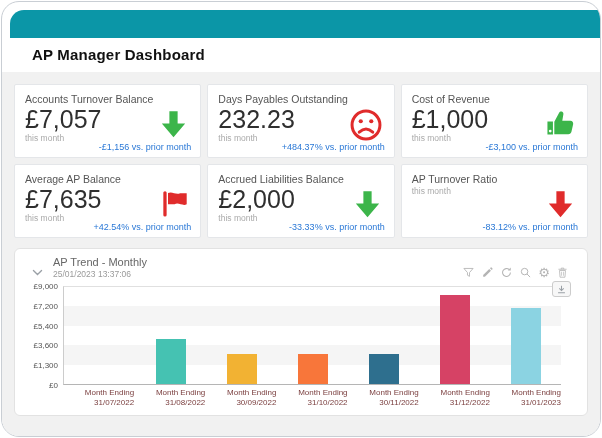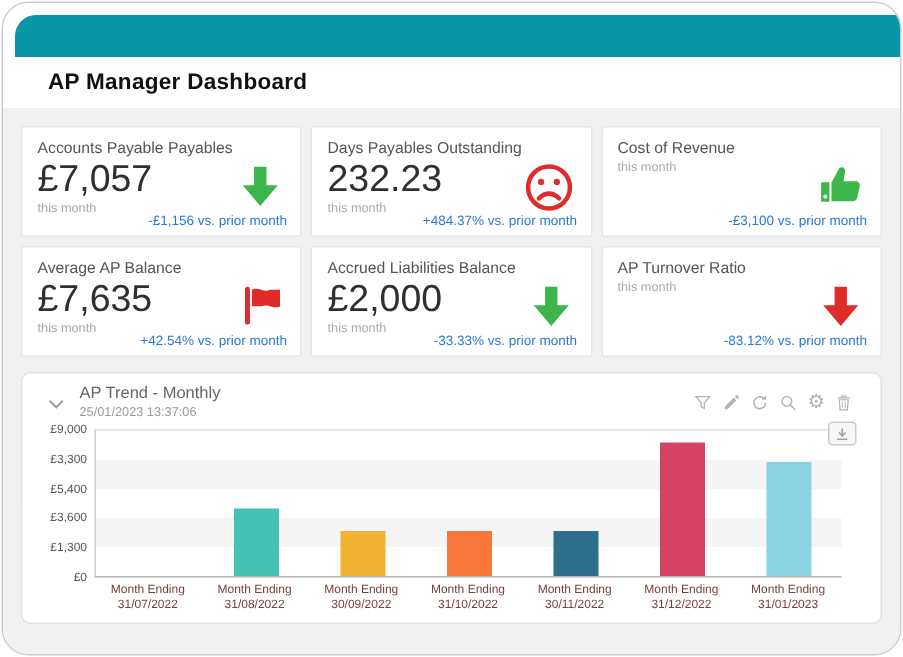--- a/index.html
+++ b/index.html
@@ -14,52 +14,52 @@
   .kpi-grid{display:grid;grid-template-columns:repeat(3,1fr);gap:6px;}
   .kpi-card{background:#fff;border:1px solid #e4e6e9;border-radius:2px;height:74px;position:relative;padding:8px 10px;box-sizing:border-box;}
   .kpi-title{font-size:10.5px;color:#555;}
   .kpi-value{font-size:25px;color:#2f2f2f;font-weight:400;margin-top:1px;line-height:1.05;}
   .kpi-period{font-size:8.5px;color:#aaa;margin-top:1px;}
   .kpi-change{position:absolute;right:9px;bottom:5px;font-size:9px;}
   .kpi-icon{position:absolute;right:10px;top:22px;line-height:0;}
 
   
   .chart-panel{background:#fff;border:1px solid #e2e2e2;border-radius:6px;margin-top:10px;height:168px;box-sizing:border-box;padding:7px 10px 0;}
-  .panel-header{display:flex;align-items:center;gap:9px;}
+  .panel-header{display:flex;align-items:flex-end;gap:9px;}
   .chevron-btn{background:none;border:none;padding:3px 0 0;margin-left:6px;cursor:pointer;line-height:0;}
   .panel-title{font-size:11px;color:#666;}
   .panel-ts{font-size:8.5px;color:#9a9a9a;margin-top:1px;}
   .toolbar{margin-left:auto;display:flex;gap:6px;align-items:center;padding:2px 8px 0 0;}
   .tool-btn{background:none;border:none;padding:0;line-height:0;cursor:pointer;}
   .gear-glyph{font-size:13px;color:#b4b4b4;line-height:13px;font-family:"DejaVu Sans",sans-serif;}
 
   .chart-area{display:flex;margin-top:7px;}
   .y-axis{width:38px;height:99px;position:relative;flex:none;}
   .y-tick{position:absolute;right:5px;transform:translateY(-50%);font-size:8px;color:#555;white-space:nowrap;}
   .plot-wrap{flex:1;position:relative;margin-right:16px;}
   .plot{height:99px;display:flex;border-left:1px solid #ccc;border-bottom:1px solid #b5b5b5;border-top:1px solid #e0e0e0;
         background:linear-gradient(to bottom,#fff 0 20%,#f5f5f5 20% 40%,#fff 40% 60%,#f5f5f5 60% 80%,#fff 80% 100%);box-sizing:border-box;}
   .slot{flex:1;display:flex;align-items:flex-end;justify-content:center;}
   .bar{width:30px;}
   .x-labels{display:flex;margin-top:3px;padding-bottom:6px;}
-  .x-label{flex:1;text-align:center;font-size:8px;line-height:1.3;}
+  .x-label{flex:1;text-align:right;font-size:8px;line-height:1.3;}
   .export-btn{position:absolute;top:-5px;right:-10px;width:19px;height:16px;border:1px solid #ccc;background:#f7f7f7;border-radius:3px;display:flex;align-items:center;justify-content:center;padding:0;cursor:pointer;}
 </style>
 </head>
 <body>
 
 <div class="frame">
   <div class="banner" id="banner" style="background: rgb(11, 150, 167);"></div>
   <div class="titlebar">
     <h1>AP Manager Dashboard</h1>
   </div>
   <div class="page-body">
     <div class="kpi-grid" id="kpi-grid">
         <div class="kpi-card">
-          <div class="kpi-title">Accounts Payable Payables</div>
+          <div class="kpi-title">Accounts Turnover Balance</div>
           <div class="kpi-value">£7,057</div>
           <div class="kpi-period">this month</div>
           <div class="kpi-change" style="color:#2a78d6">-£1,156 vs. prior month</div>
           <span class="kpi-icon"><svg viewBox="0 0 24 24" width="33" height="33">
               <path d="M9 3h6v9h5.5L12 22 3.5 12H9z" fill="#3cb54a"></path>
             </svg></span>
         </div>
         <div class="kpi-card">
           <div class="kpi-title">Days Payables Outstanding</div>
           <div class="kpi-value">232.23</div>
@@ -67,20 +67,21 @@
           <div class="kpi-change" style="color:#2a78d6">+484.37% vs. prior month</div>
           <span class="kpi-icon"><svg viewBox="0 0 24 24" width="36" height="36">
               <circle cx="12" cy="12" r="9.3" fill="none" stroke="#e02b2b" stroke-width="2"></circle>
               <circle cx="8.5" cy="9.5" r="1.4" fill="#e02b2b"></circle>
               <circle cx="15.5" cy="9.5" r="1.4" fill="#e02b2b"></circle>
               <path d="M7.5 16.8q4.5-4.2 9 0" fill="none" stroke="#e02b2b" stroke-width="2" stroke-linecap="round"></path>
             </svg></span>
         </div>
         <div class="kpi-card">
           <div class="kpi-title">Cost of Revenue</div>
+          <div class="kpi-value">£1,000</div>
           <div class="kpi-period">this month</div>
           <div class="kpi-change" style="color:#2a78d6">-£3,100 vs. prior month</div>
           <span class="kpi-icon"><svg viewBox="0 0 24 24" width="33" height="33">
               <path d="M2.5 10.5h4V20h-4z" fill="#3cb54a"></path>
               <path d="M7.5 19.8V10.8L11 4.2c.4-.9 1.5-1.2 2.3-.7.6.4.9 1.1.8 1.8L13.3 10h5.9c1.3 0 2.3 1.2 2 2.5l-1.2 5.4c-.2 1.1-1.2 1.9-2.3 1.9z" fill="#3cb54a"></path>
               <circle cx="4.5" cy="17.5" r="1" fill="#fff"></circle>
             </svg></span>
         </div>
         <div class="kpi-card">
           <div class="kpi-title">Average AP Balance</div>
@@ -143,21 +144,21 @@
                 <path d="M4.5 6h15" stroke="#b4b4b4" stroke-width="1.5"></path>
                 <path d="M9.7 6V3.9h4.6V6" fill="none" stroke="#b4b4b4" stroke-width="1.5"></path>
                 <path d="M10.2 10.5v7.5M13.8 10.5v7.5" stroke="#b4b4b4" stroke-width="1.2"></path>
               </svg></button>
           </div>
       </div>
 
       <div class="chart-area">
         <div class="y-axis" id="y-axis">
             <span class="y-tick" style="top: 0%; text-align: center;">£9,000</span>
-            <span class="y-tick" style="top: 20%;">£3,300</span>
+            <span class="y-tick" style="top: 20%;">£7,200</span>
             <span class="y-tick" style="top: 40%;">£5,400</span>
             <span class="y-tick" style="top: 60%;">£3,600</span>
             <span class="y-tick" style="top: 80%;">£1,300</span>
             <span class="y-tick" style="top: 100%;">£0</span>
           </div>
         <div class="plot-wrap">
           <button class="export-btn">
             <svg viewBox="0 0 16 16" width="11" height="11">
               <path d="M8 2.5v6.5" stroke="#9aa0a6" stroke-width="1.5" fill="none"></path>
               <path d="M4.8 6.3L8 9.6l3.2-3.3" fill="none" stroke="#9aa0a6" stroke-width="1.5"></path>

